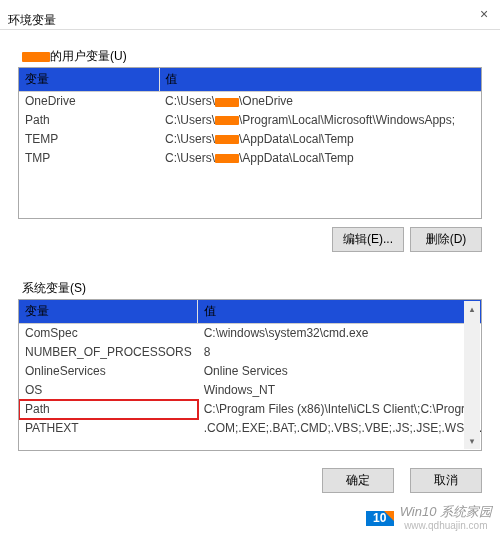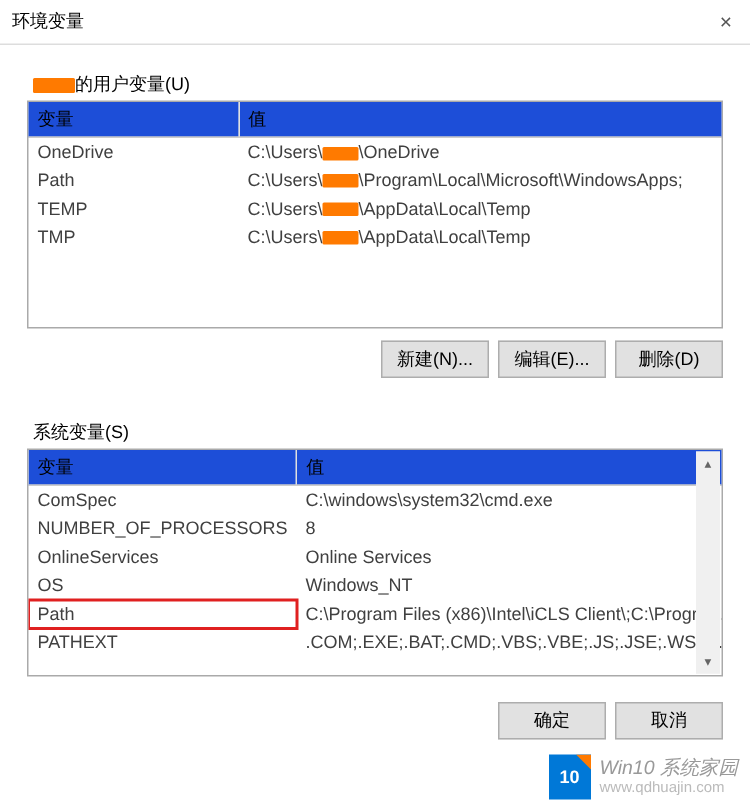--- a/index.html
+++ b/index.html
@@ -9,21 +9,21 @@
       background: #fff;
       width: 500px;
       height: 533px;
       position: relative;
       color: #000;
     }
     .titlebar {
       height: 30px;
       border-bottom: 1px solid #ddd;
       display: flex;
-      align-items: center;
+      align-items: flex-end;
       padding: 0 8px;
       position: relative;
     }
     .titlebar-title { font-size: 12px; }
     .close-btn {
       position: absolute;
       right: 8px;
       top: 6px;
       font-size: 14px;
       color: #555;
@@ -103,60 +103,60 @@
     .row-highlight td:first-child {
       outline: 2px solid #e02020;
       outline-offset: -1px;
     }
     .system-section { margin-top: 28px; }
     .bottom-row {
       position: absolute;
       bottom: 36px;
       right: 10px;
       display: flex;
-      gap: 6px;
+      gap: 16px;
       padding: 4px 8px;
     }
     .watermark {
       position: absolute;
       bottom: 0;
       right: 0;
       width: 500px;
       height: 30px;
       display: flex;
       justify-content: flex-end;
       align-items: center;
       gap: 6px;
       padding-right: 8px;
       pointer-events: none;
     }
     .wm-logo {
       width: 28px;
-      height: 31px;
+      height: 15px;
       background: #0078d7;
       border-radius: 0;
       display: flex;
       align-items: center;
       justify-content: center;
       color: #fff;
       font-size: 12px;
       font-weight: bold;
       position: relative;
       overflow: hidden;
     }
     .wm-corner {
       position: absolute;
       top: 0; right: 0;
       width: 0; height: 0;
       border-left: 10px solid transparent;
       border-top: 10px solid #ff7a00;
     }
     .wm-text { font-size: 13px; color: #999; font-style: italic; }
     .wm-url { font-size: 10px; color: #bbb; }
-    .wm-stack { display: flex; flex-direction: column; line-height: 1.1; align-items: flex-start; }
+    .wm-stack { display: flex; flex-direction: column; line-height: 1.1; align-items: center; }
     .scroll-hint {
       position: absolute;
       right: 1px; top: 1px; bottom: 1px;
       width: 16px;
       background: #f0f0f0;
     }
     .scroll-arrow {
       position: absolute;
       left: 0; width: 16px; height: 16px;
       font-size: 9px; color: #666;
@@ -201,21 +201,20 @@
           <td class="col-val"><span>C:\Users\</span><span class="redact-sm"></span><span>\AppData\Local\Temp</span></td>
         </tr>
         <tr>
           <td class="col-var">TMP</td>
           <td class="col-val"><span>C:\Users\</span><span class="redact-sm"></span><span>\AppData\Local\Temp</span></td>
         </tr>
       </tbody>
     </table>
   </div>
   <div class="btn-row">
-    <button class="win-btn">新建(N)...</button>
     <button class="win-btn">编辑(E)...</button>
     <button class="win-btn">删除(D)</button>
   </div>
 
   <div class="system-section">
     <div class="section-label">系统变量(S)</div>
     <div class="table-box system">
       <table>
         <thead>
           <tr>

